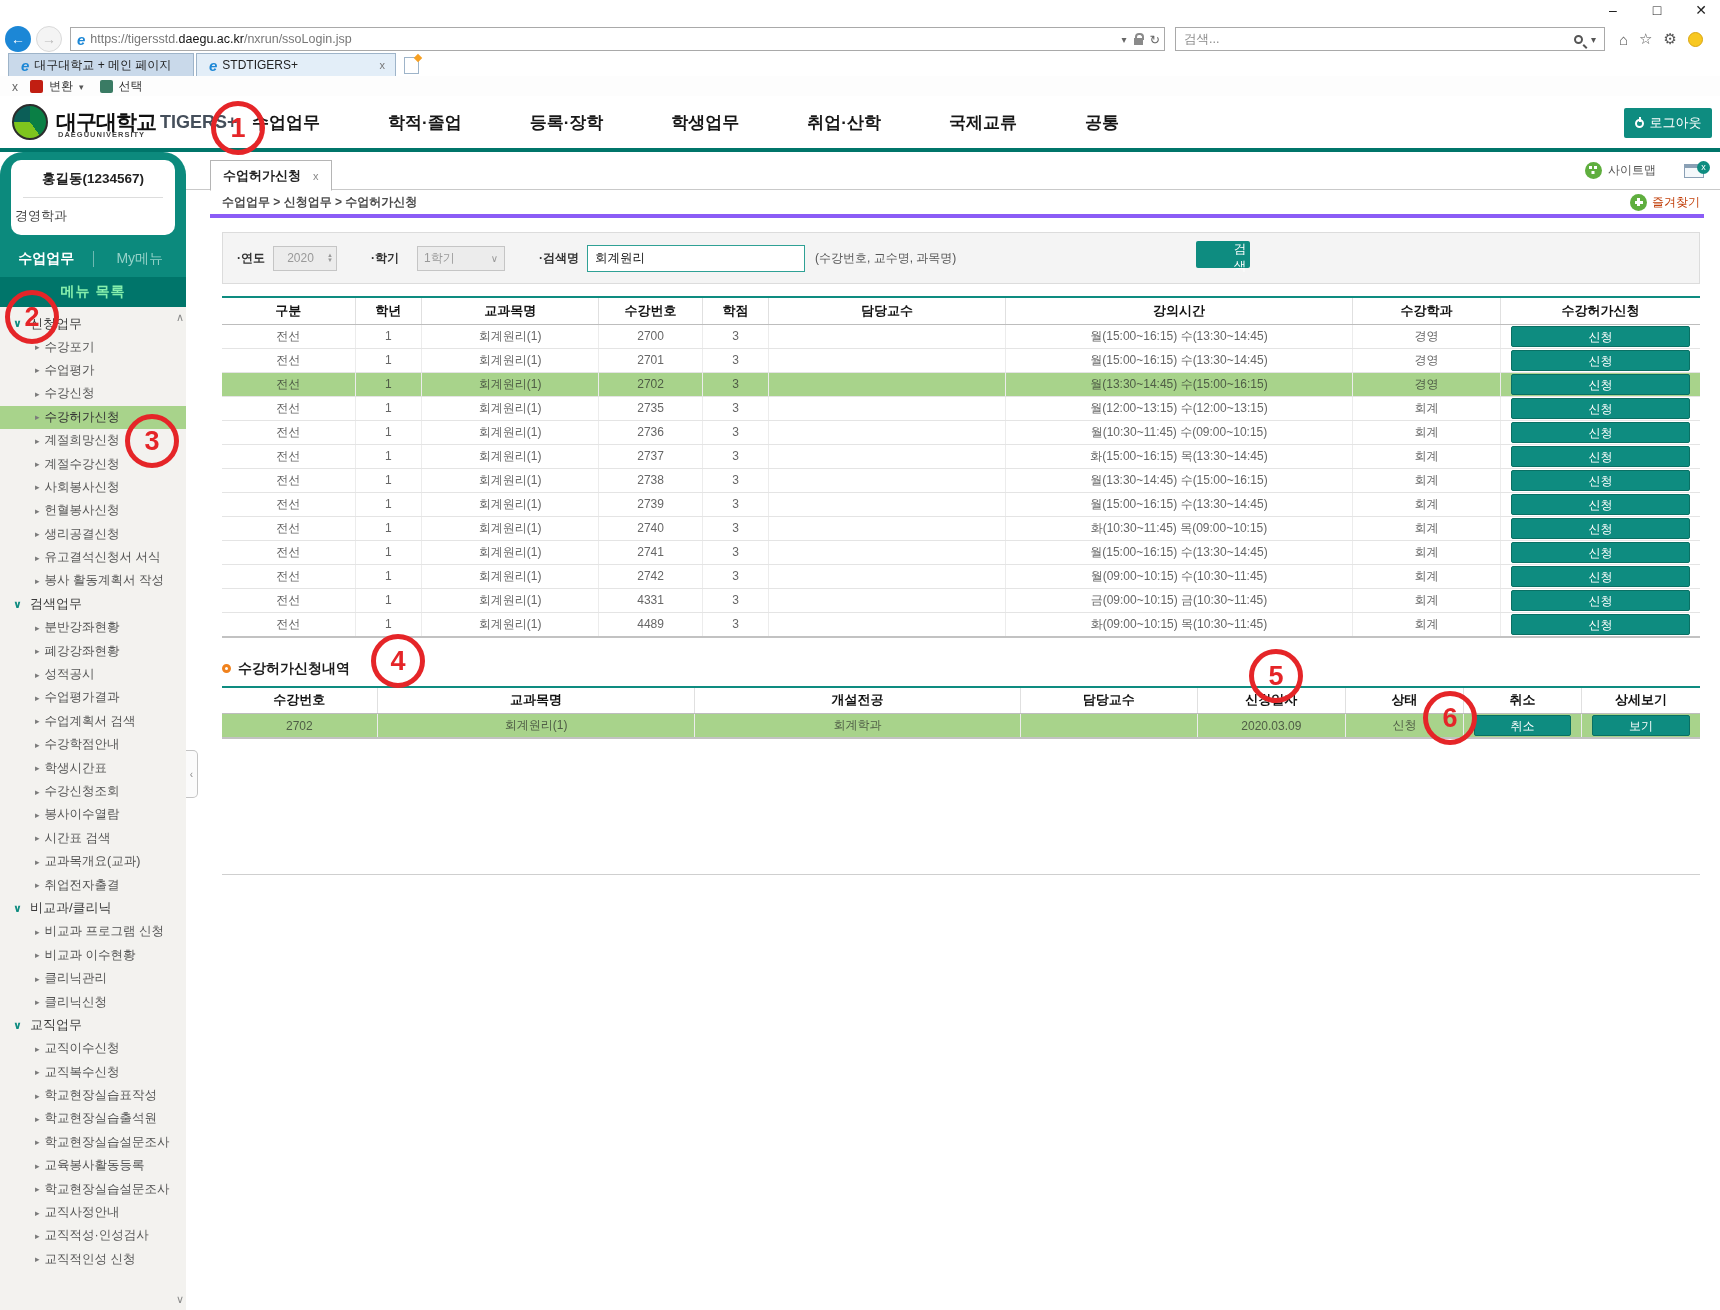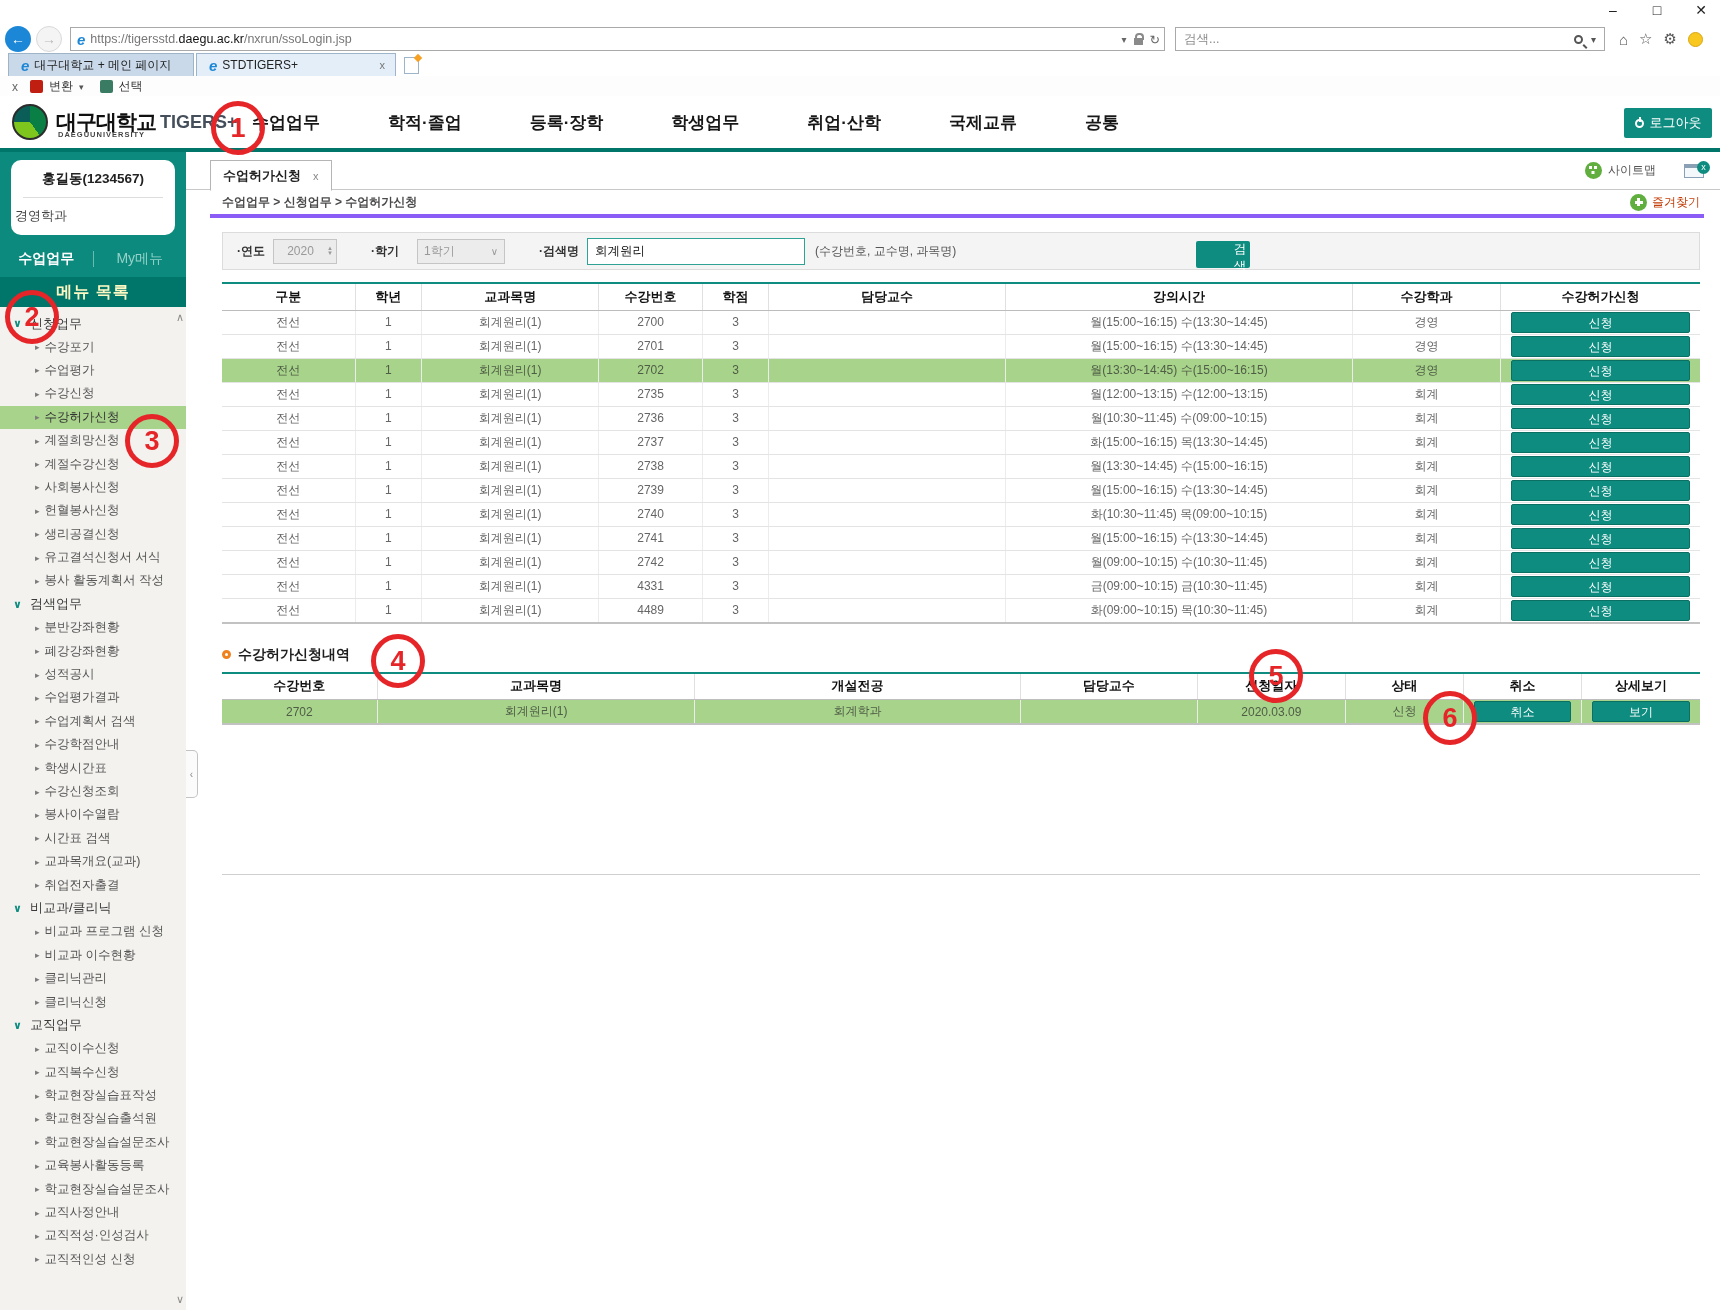--- a/index.html
+++ b/index.html
@@ -49,31 +49,31 @@
   .logo-ko { font-size:21px; font-weight:900; color:#101010; margin-left:8px; letter-spacing:-1px; }
   .logo-brand { font-size:18px; font-weight:bold; color:#454f5b; margin-left:4px; }
   .logo-en { position:absolute; left:58px; top:34px; font-size:7.5px; letter-spacing:1px; color:#444; font-weight:bold; }
   #main-nav { position:absolute; left:252px; top:0; height:52px; display:flex; align-items:center; gap:68px; }
   .nav-item { font-size:17px; font-weight:bold; color:#171717; white-space:nowrap; cursor:pointer; }
   .logout-btn { position:absolute; right:8px; top:12px; width:88px; height:30px; background:#0e8c80; color:#fff; font-size:13px; display:flex; align-items:center; justify-content:center; gap:6px; border-radius:2px; cursor:pointer; }
   .power { width:9px; height:9px; border:2px solid #fff; border-radius:50%; position:relative; }
   .power:after { content:""; position:absolute; left:2px; top:-4px; width:2px; height:5px; background:#fff; }
 
   
-  .sidebar { position:absolute; top:152px; left:0; width:186px; bottom:0; background:#0c8a7d; display:flex; flex-direction:column; }
+  .sidebar { position:absolute; top:152px; left:0; width:186px; bottom:0; background:#0c8a7d; display:flex; flex-direction:column;border-radius:23px; }
   .user-card { margin:8px 11px 6px; background:#fff; border-radius:10px; padding:10px 4px 10px; }
   .user-name { text-align:center; font-size:13.5px; font-weight:bold; color:#222; }
   .user-card hr { border:none; border-top:1px solid #ddd; margin:9px 8px; }
   .user-dept { font-size:13px; color:#444; }
   .side-tabs { height:36px; display:flex; align-items:center; }
   .side-tab { flex:1; text-align:center; font-size:14px; cursor:pointer; }
   .side-tab.on { color:#fff; font-weight:bold; }
   .side-tab.off { color:#96d2c9; }
   .side-tab-div { width:1px; height:16px; background:rgba(255,255,255,.4); }
-  .menu-title { height:30px; background:#00756a; color:#fef9c3; font-size:16px; font-weight:bold; display:flex; align-items:center; justify-content:center; letter-spacing:1px; }
+  .menu-title { height:30px; background:#00756a; color:#86efac; font-size:14px; font-weight:bold; display:flex; align-items:center; justify-content:center; letter-spacing:1px; }
   .tree { flex:1; background:#f3f2ef; position:relative; overflow:hidden; padding-top:5px; }
   .tree-scroll { position:absolute; right:2px; font-size:11px; color:#8a8a8a; }
   .tree-row { height:23.4px; display:flex; align-items:center; font-size:13px; cursor:pointer; }
   .tree-group { padding-left:13px; color:#3a3a3a; }
   .tree-group .chev { color:#0e8c80; font-size:11px; font-weight:bold; margin-right:8px; }
   .tree-item { padding-left:35px; color:#555; font-size:12.5px; }
   .tree-item .arr { color:#7a7a7a; font-size:9px; margin-right:5px; }
   .tree-item.active { background:#a8d38b; color:#333; }
   .collapse-handle { position:absolute; left:186px; top:750px; width:12px; height:48px; background:#fbfbfb; border:1px solid #c3c3c3; border-left:none; border-radius:0 5px 5px 0; display:flex; align-items:center; justify-content:center; font-size:10px; color:#888; cursor:pointer; z-index:5; }
 
@@ -89,21 +89,21 @@
   .g-circle.fav:after { content:""; position:absolute; left:4.5px; top:7px; width:8px; height:3px; background:#fff; box-shadow:0 0 0 0 #fff; }
   .g-circle.fav:before { content:""; position:absolute; left:7px; top:4.5px; width:3px; height:8px; background:#fff; }
   .closeall { position:relative; width:20px; height:14px; border:1px solid #8aa0b5; background:#f4f8fb; cursor:pointer; }
   .closeall:before { content:""; position:absolute; top:-1px; left:-1px; right:-1px; height:4px; background:#8aa0b5; }
   .closeall .cx { position:absolute; right:-7px; top:-4px; width:13px; height:13px; border-radius:50%; background:#0e8c80; color:#fff; font-size:9px; line-height:13px; text-align:center; }
   .crumb-row { position:relative; height:28px; margin:0 16px 0 24px; border-bottom:4px solid #8b5cf6; display:flex; align-items:center; }
   .crumb { padding-left:12px; font-size:12px; font-weight:bold; color:#4a4a4a; }
   .fav-link { margin-left:auto; display:flex; align-items:center; gap:5px; font-size:12px; color:#c2410c; cursor:pointer; padding-right:4px; }
 
   .content { padding:14px 20px 0 36px; }
-  .filterbar { position:relative; height:38px; background:#f4f4f4; border:1px solid #dcdcdc; display:flex; align-items:center; padding-left:14px; }
+  .filterbar { position:relative; height:52px; background:#f4f4f4; border:1px solid #dcdcdc; display:flex; align-items:center; padding-left:14px; }
   .f-label { font-size:12px; font-weight:bold; color:#333; }
   .spin { margin-left:8px; width:64px; height:25px; background:#ececec; border:1px solid #c5c5c5; color:#999; font-size:12px; display:flex; align-items:center; }
   .spin .v { flex:1; text-align:center; }
   .spin .arrows { display:flex; flex-direction:column; font-size:6px; color:#999; padding-right:3px; line-height:5px; }
   .dd { margin-left:18px; width:88px; height:25px; background:#ececec; border:1px solid #c5c5c5; color:#999; font-size:12px; display:flex; align-items:center; padding:0 6px; }
   .dd .caret { margin-left:auto; font-size:10px; }
   .kw-input { margin-left:8px; width:218px; height:27px; border:1px solid #2fa195; background:#fff; font-size:12.5px; color:#111; padding:0 7px; font-family:inherit; }
   .hint { margin-left:10px; font-size:12px; color:#555; }
   .search-btn { position:absolute; left:973px; top:8px; width:54px; height:27px; background:#0e8c80; color:#fff; font-size:12.5px; border:none; border-radius:2px; cursor:pointer; font-family:inherit;padding-left:34px; }
   .ml34 { margin-left:34px; }

